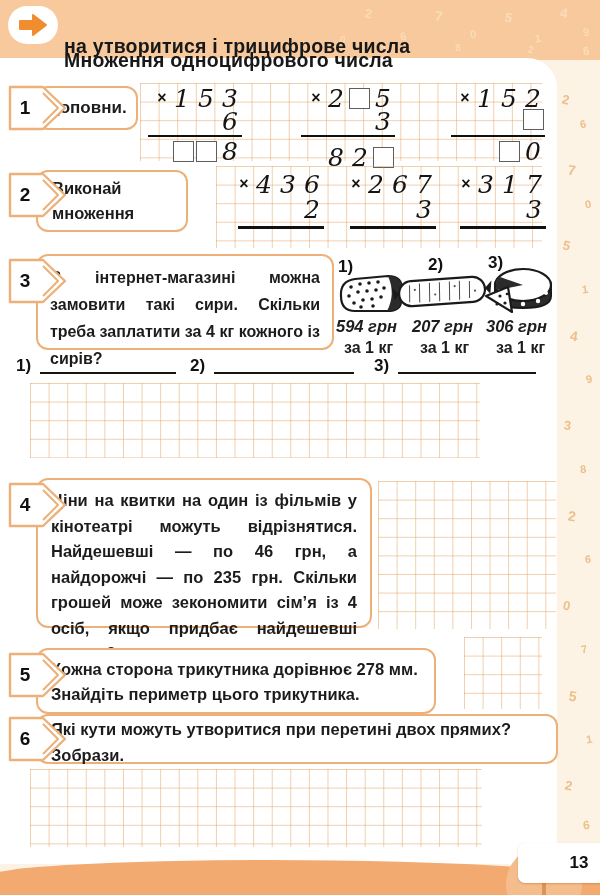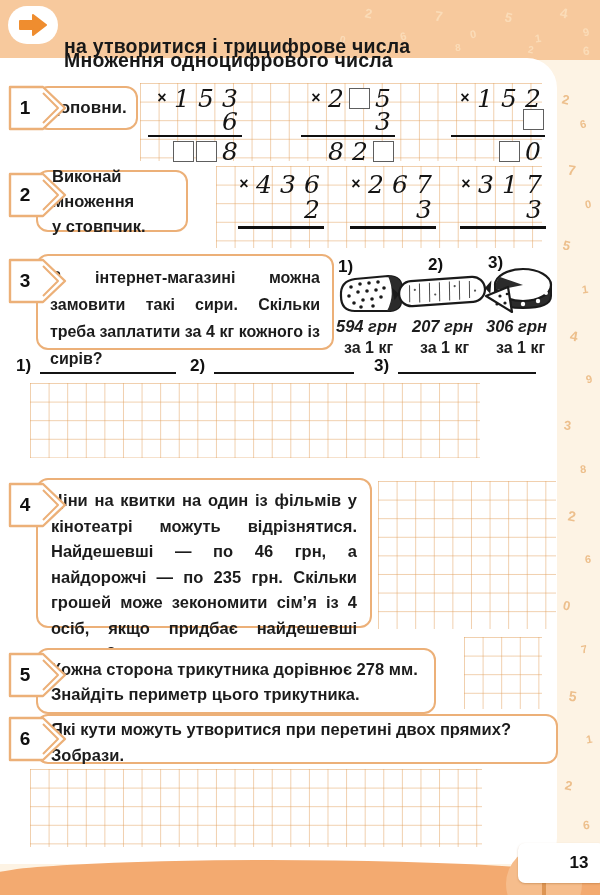--- a/index.html
+++ b/index.html
@@ -125,33 +125,32 @@
   <div class="r" style="top:0;"><span class="mx">×</span><span class="d">1</span><span class="d">5</span><span class="d">3</span></div>
   <div class="r" style="top:23px;"><span class="d">6</span></div>
   <div class="ln" style="left:6px; top:49px; width:94px;"></div>
   <div class="r" style="top:53px;"><span class="bx"></span><span class="bx"></span><span class="d">8</span></div>
 </div>
 
 <div class="abs cm" style="left:295px; top:86px;">
   <div class="r" style="top:0;"><span class="mx">×</span><span class="d">2</span><span class="bx"></span><span class="d">5</span></div>
   <div class="r" style="top:23px;"><span class="d">3</span></div>
   <div class="ln" style="left:6px; top:49px; width:94px;"></div>
-  <div class="r" style="top:53px;font-style:italic;"><span class="d">8</span><span class="d">2</span><span class="bx"></span></div>
+  <div class="r" style="top:59px;font-style:italic;"><span class="d">8</span><span class="d">2</span><span class="bx"></span></div>
 </div>
 
 <div class="abs cm" style="left:445px; top:86px;">
   <div class="r" style="top:0;"><span class="mx">×</span><span class="d">1</span><span class="d">5</span><span class="d">2</span></div>
   <div class="r" style="top:23px;"><span class="bx"></span></div>
   <div class="ln" style="left:6px; top:49px; width:94px;"></div>
   <div class="r" style="top:53px;"><span class="bx"></span><span class="d">0</span></div>
 </div>
 
 <div class="abs tbox" style="left:36px; top:170px; width:152px; height:62px; display:flex; flex-direction:column; justify-content:center; padding-left:14px;">
   <span class="ttext" style="font-size:16.5px; line-height:25px;">Виконай множення</span>
-  <span class="ttext" style="font-size:16.5px; line-height:25px;">у стовпчик.</span>
 </div>
 <div class="abs tbadge" style="left:8px; top:172px;">
   <svg width="60" height="46" viewBox="0 0 60 46">
       <path d="M2,2 H35 L57,23 35,44 H2 Z" fill="#fff" stroke="#ecb078" stroke-width="2.4" stroke-linejoin="round"></path>
       <polyline points="35,8 50,23 35,38" fill="none" stroke="#ecb078" stroke-width="2" stroke-linejoin="round"></polyline>
     </svg>
   <span class="tnum">2</span>
 </div>
 <div class="abs grid" style="left:216px; top:166px; width:326px; height:82px;"></div>
 

